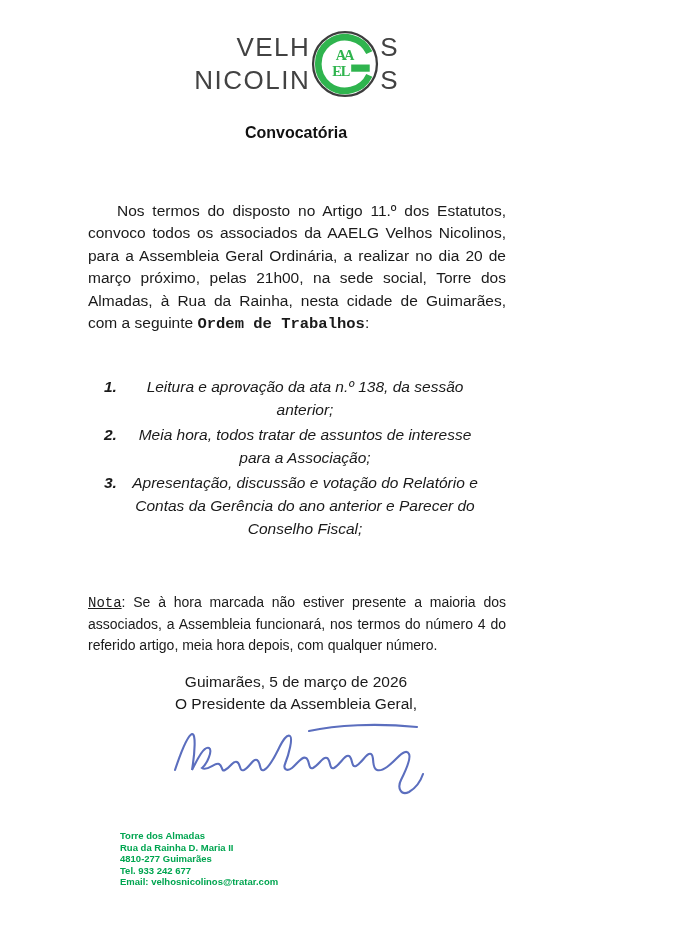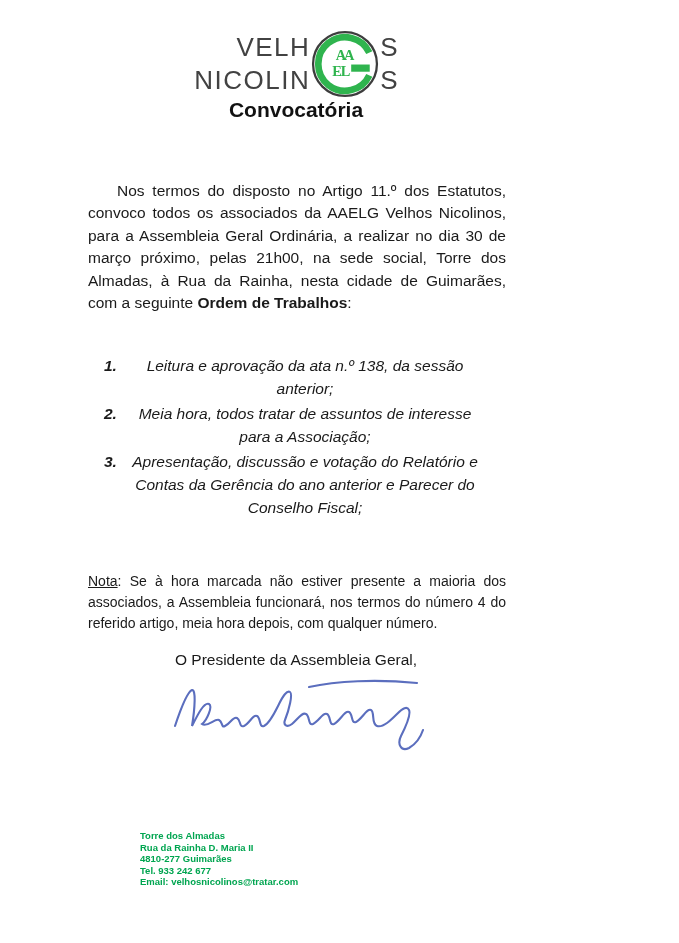--- a/index.html
+++ b/index.html
@@ -28,35 +28,36 @@
     line-height: 33px;
     letter-spacing: 1.5px;
     color: #424242;
     text-align: right;
   }
   .logo-text.right { text-align: left; letter-spacing: 0; }
   .logo-emblem { margin: 0 1px; display: block; }
 
   
   .doc-title {
-    text-align: center;
-    font-size: 21px;
+    margin-top: 26px;
+    text-align: center;
+    font-size: 16px;
     font-weight: bold;
     color: #111;
   }
 
   
   .para1 {
     margin: 58px 86px 0 88px;
     font-size: 15.5px;
     line-height: 22.4px;
     text-align: justify;
     text-indent: 29px;
   }
-  .bold { font-weight: bold; }
+  .bold { font-weight: bold; font-family: Liberation Mono, monospace; }
 
   
   .agenda {
     margin: 40px 108px 0 104px;
     font-size: 15.5px;
     font-style: italic;
     line-height: 23px;
   }
   .agenda-item { display: flex; margin-bottom: 2px; }
   .agenda-num {
@@ -88,21 +89,21 @@
   .signature-wrap svg { display: inline-block; margin-left: 10px; }
   .signer-name {
     margin-top: 1px;
     text-align: center;
     font-size: 15.5px;
   }
 
   
   .footer {
     position: absolute;
-    left: 140px; top: 830px;
+    left: 120px; top: 830px;
     font-size: 9.5px;
     font-weight: bold;
     line-height: 11.6px;
   }
 </style>
 </head>
 <body>
 
 <div class="page">
 
@@ -119,40 +120,41 @@
       <text x="29" y="45" text-anchor="middle" font-family="Liberation Serif, serif" font-size="14" font-weight="bold" fill="#2fb44e" letter-spacing="-1">EL</text>
     </svg>
     <div class="logo-text right">
       <div>S</div>
       <div>S</div>
     </div>
   </div>
 
   <h1 class="doc-title">Convocatória</h1>
 
-  <p class="para1"><span>Nos termos do disposto no Artigo 11.º dos Estatutos, convoco todos os associados da AAELG Velhos Nicolinos, para a Assembleia Geral Ordinária, a realizar no dia 30 de março próximo, pelas 21h00, na sede social, Torre dos Almadas, à Rua da Rainha, nesta cidade de Guimarães, com a seguinte </span><span class="bold">Ordem de Trabalhos</span><span>:</span></p>
+  <p class="para1"><span>Nos termos do disposto no Artigo 11.º dos Estatutos, convoco todos os associados da AAELG Velhos Nicolinos, para a Assembleia Geral Ordinária, a realizar no dia 20 de março próximo, pelas 21h00, na sede social, Torre dos Almadas, à Rua da Rainha, nesta cidade de Guimarães, com a seguinte </span><span class="bold">Ordem de Trabalhos</span><span>:</span></p>
 
   <div class="agenda">
     <div class="agenda-item">
       <span class="agenda-num">1.</span>
       <span class="agenda-text">Leitura e aprovação da ata n.º 138, da sessão anterior;</span>
     </div>
     <div class="agenda-item">
       <span class="agenda-num">2.</span>
       <span class="agenda-text">Meia hora, todos tratar de assuntos de interesse para a Associação;</span>
     </div>
     <div class="agenda-item">
       <span class="agenda-num">3.</span>
       <span class="agenda-text">Apresentação, discussão e votação do Relatório e Contas da Gerência do ano anterior e Parecer do Conselho Fiscal;</span>
     </div>
   </div>
 
   <p class="nota"><span class="underline bold" style="font-weight:normal">Nota</span><span>:</span><span> Se à hora marcada não estiver presente a maioria dos associados, a Assembleia funcionará, nos termos do número 4 do referido artigo, meia hora depois, com qualquer número.</span></p>
 
   <div class="closing">
+    <div>Guimarães, 5 de março de 2026</div>
     <div>O Presidente da Assembleia Geral,</div>
   </div>
 
   <div class="signature-wrap">
     <svg width="262" height="82" viewBox="0 0 260 82" aria-hidden="true">
       <g fill="none" stroke="#5b6ebe" stroke-width="2.1" stroke-linecap="round">
         <path d="M 138 9 C 165 3 205 1 246 5"></path>
         <path d="M 4 48
                  C 10 30 16 14 21 12
                  C 25 11 24 30 21 48

